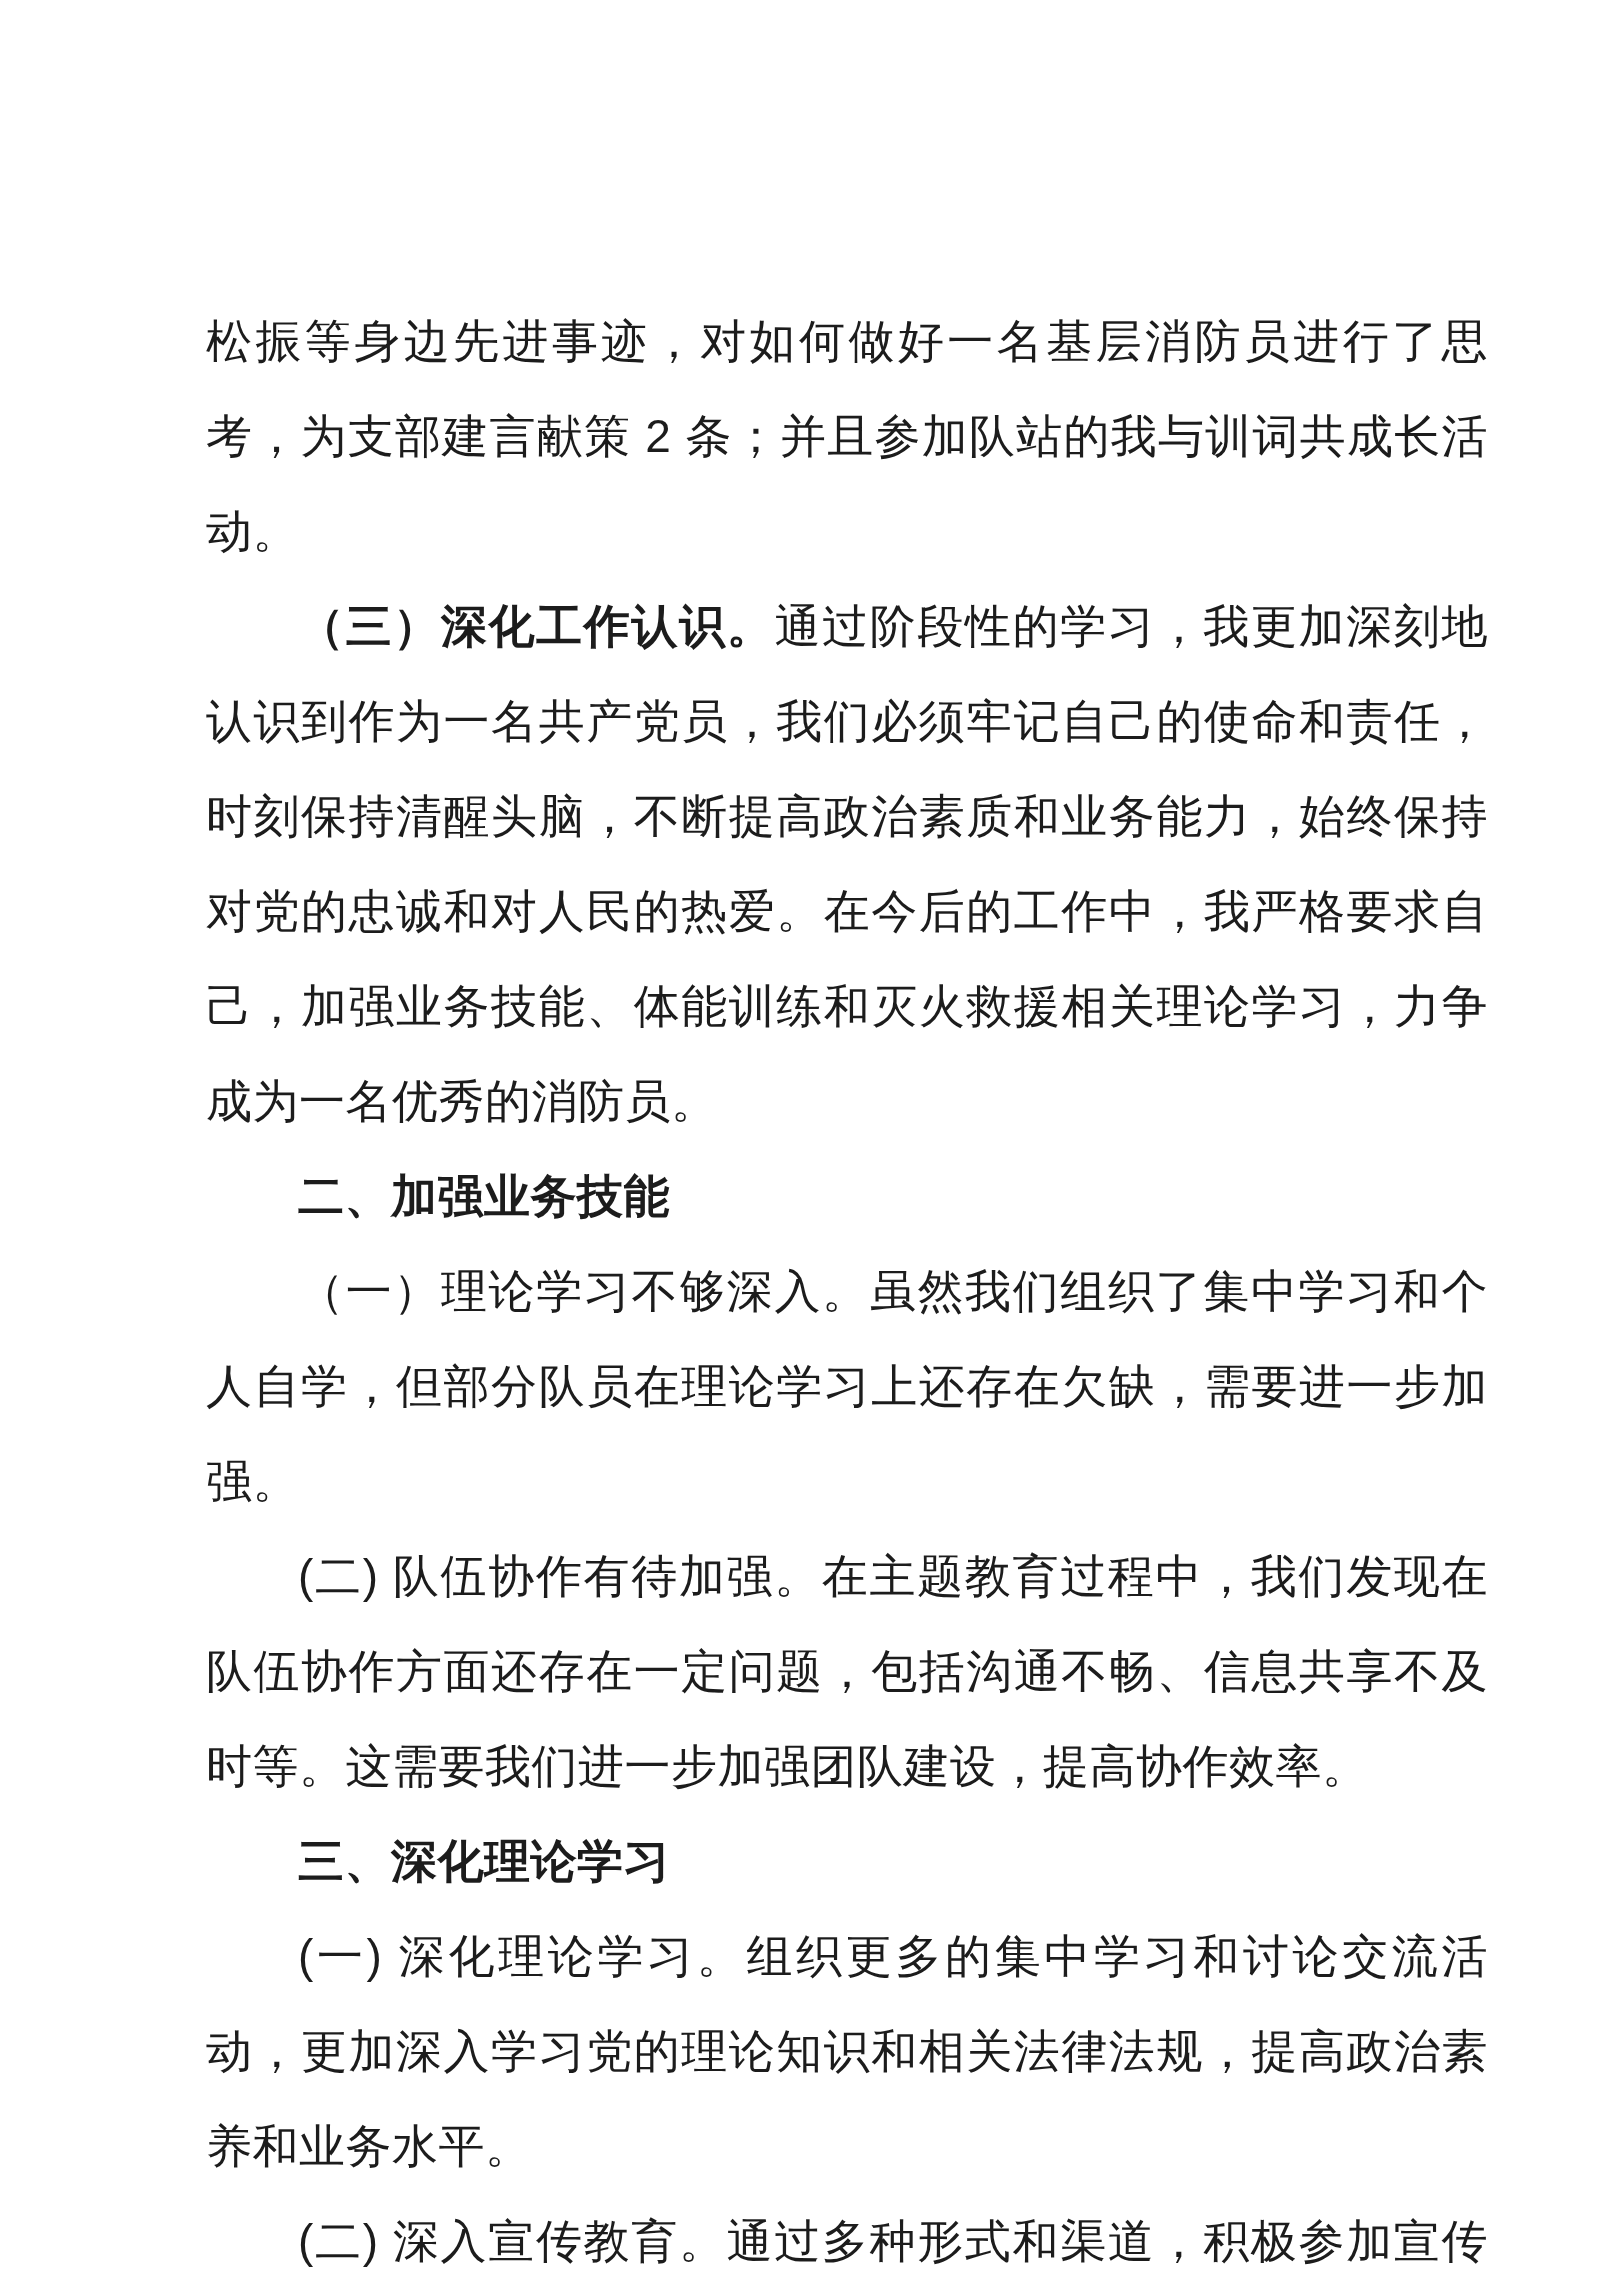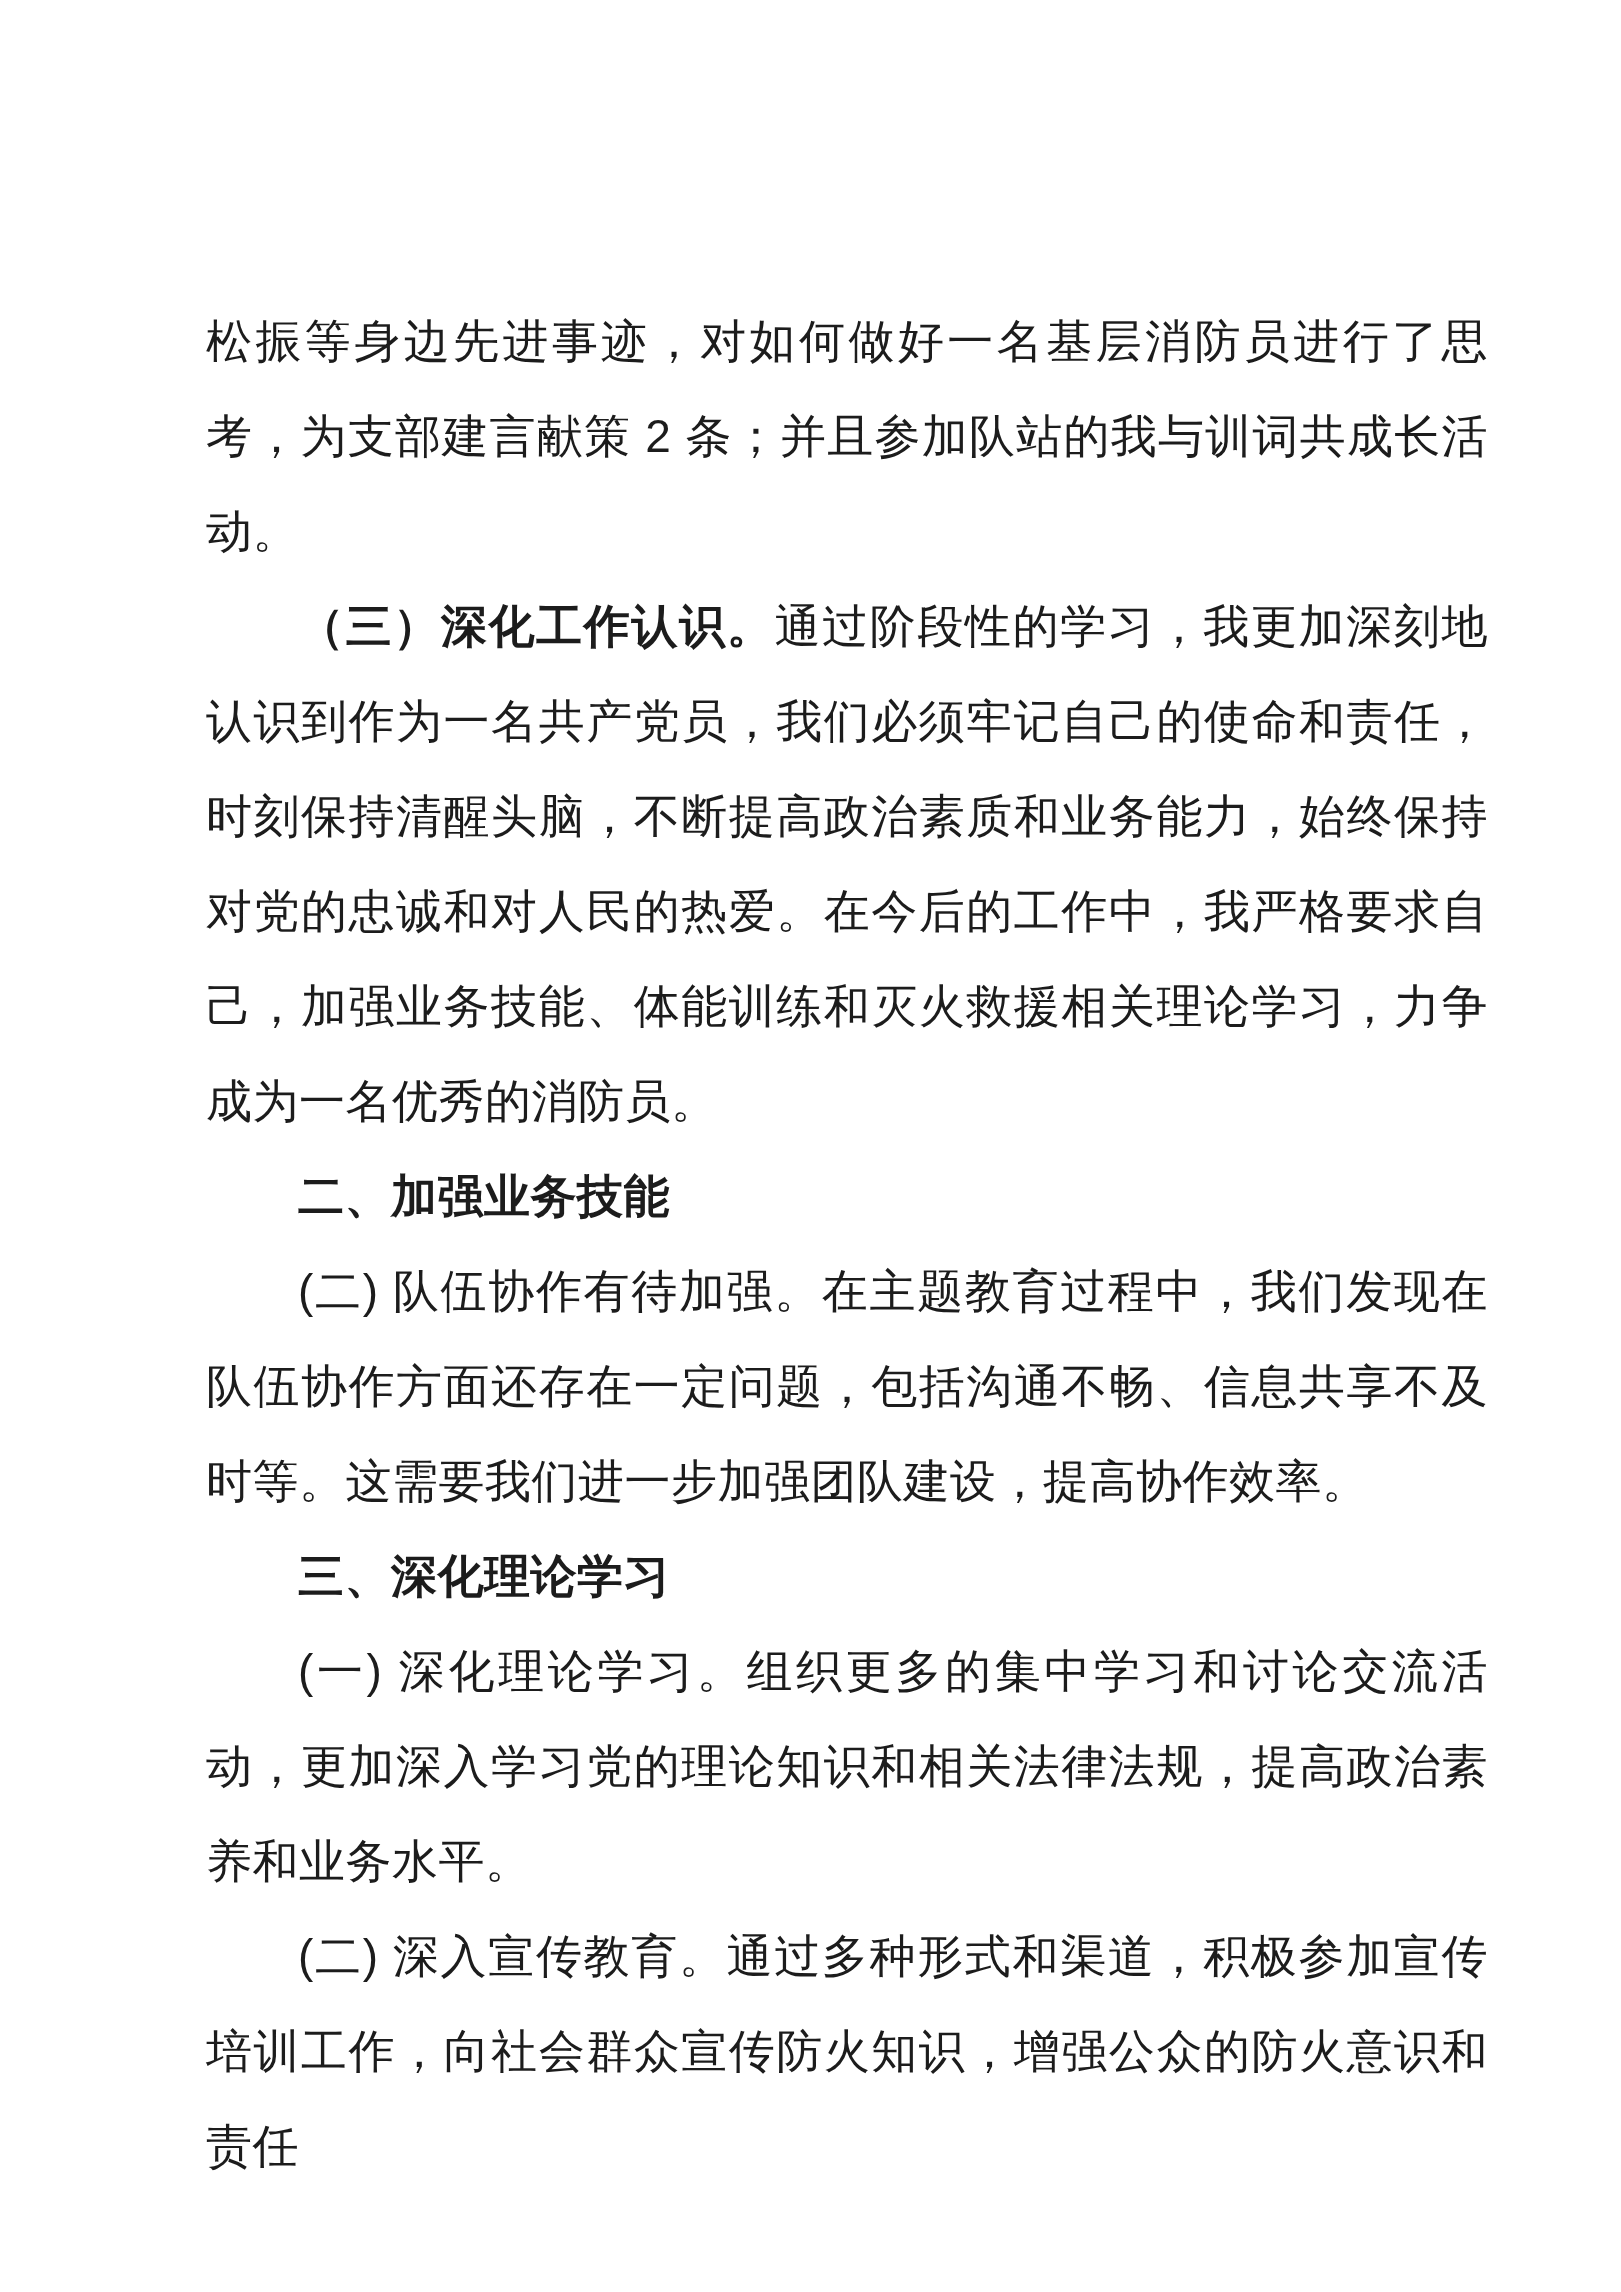--- a/index.html
+++ b/index.html
@@ -49,20 +49,23 @@
     <p class="para no-indent">
       <span>松振等身边先进事迹，对如何做好一名基层消防员进行了思考，为支部建言献策 2 条；并且参加队站的我与训词共成长活动。</span>
     </p>
 
     <p class="para">
       <span class="lead-bold">（三）深化工作认识。</span><span>通过阶段性的学习，我更加深刻地认识到作为一名共产党员，我们必须牢记自己的使命和责任，时刻保持清醒头脑，不断提高政治素质和业务能力，始终保持对党的忠诚和对人民的热爱。在今后的工作中，我严格要求自己，加强业务技能、体能训练和灭火救援相关理论学习，力争成为一名优秀的消防员。</span>
     </p>
 
     <p class="heading">二、加强业务技能</p>
 
+    <p class="para">
+      <span>（一）理论学习不够深入。虽然我们组织了集中学习和个人自学，但部分队员在理论学习上还存在欠缺，需要进一步加强。</span>
+    </p>
 
     <p class="para">
       <span>(二) 队伍协作有待加强。在主题教育过程中，我们发现在队伍协作方面还存在一定问题，包括沟通不畅、信息共享不及时等。这需要我们进一步加强团队建设，提高协作效率。</span>
     </p>
 
     <p class="heading">三、深化理论学习</p>
 
     <p class="para">
       <span>(一) 深化理论学习。组织更多的集中学习和讨论交流活动，更加深入学习党的理论知识和相关法律法规，提高政治素养和业务水平。</span>
     </p>

